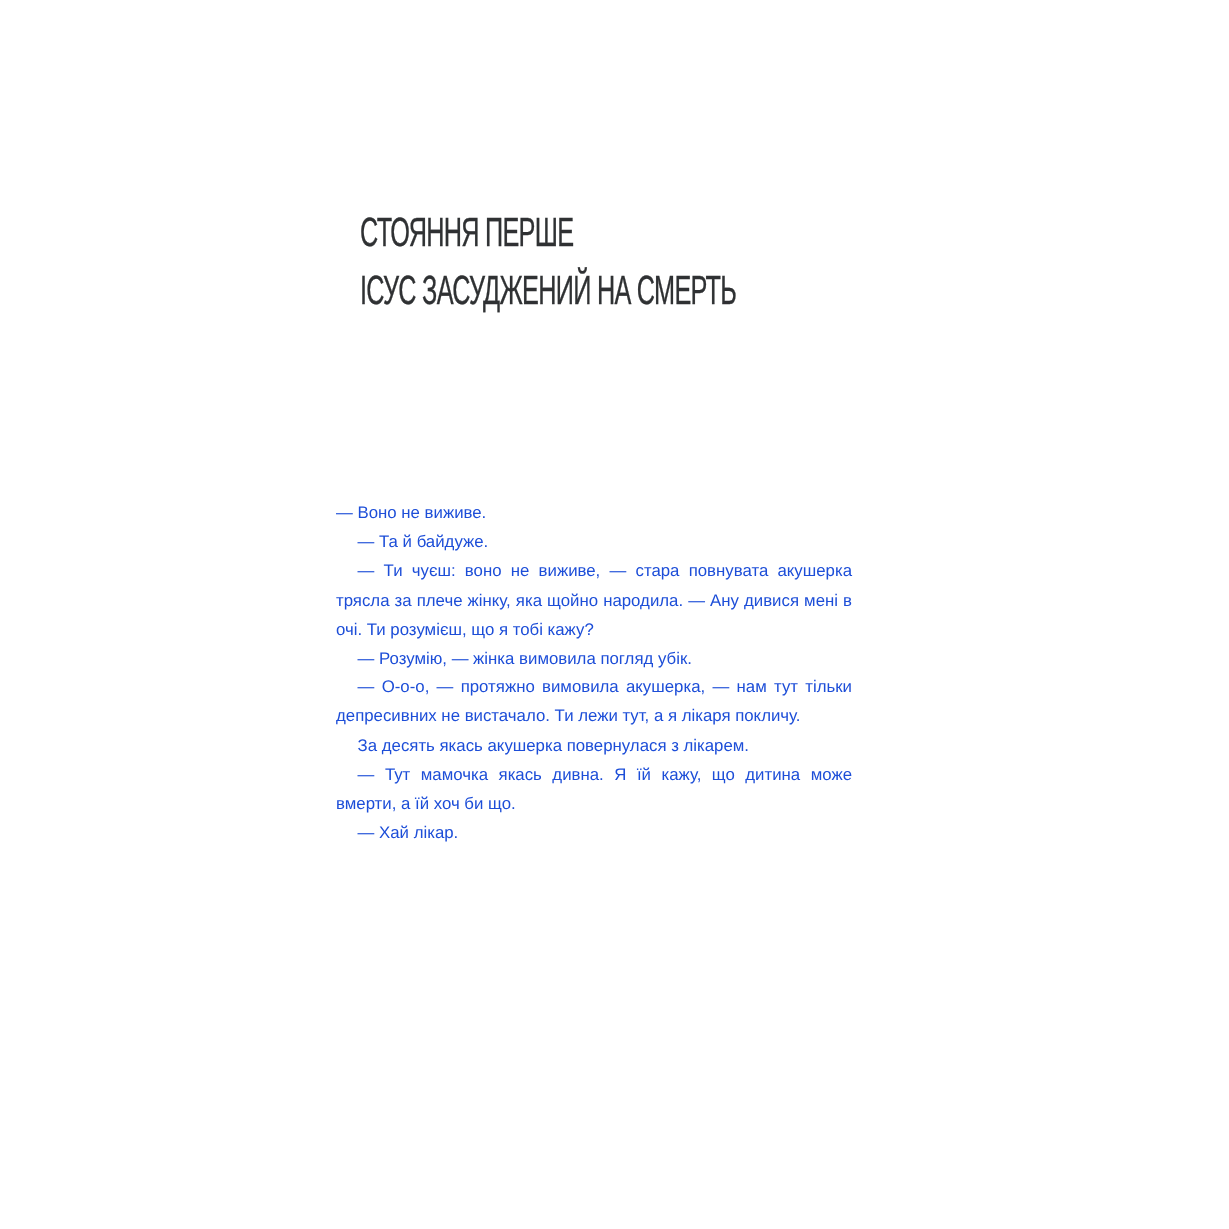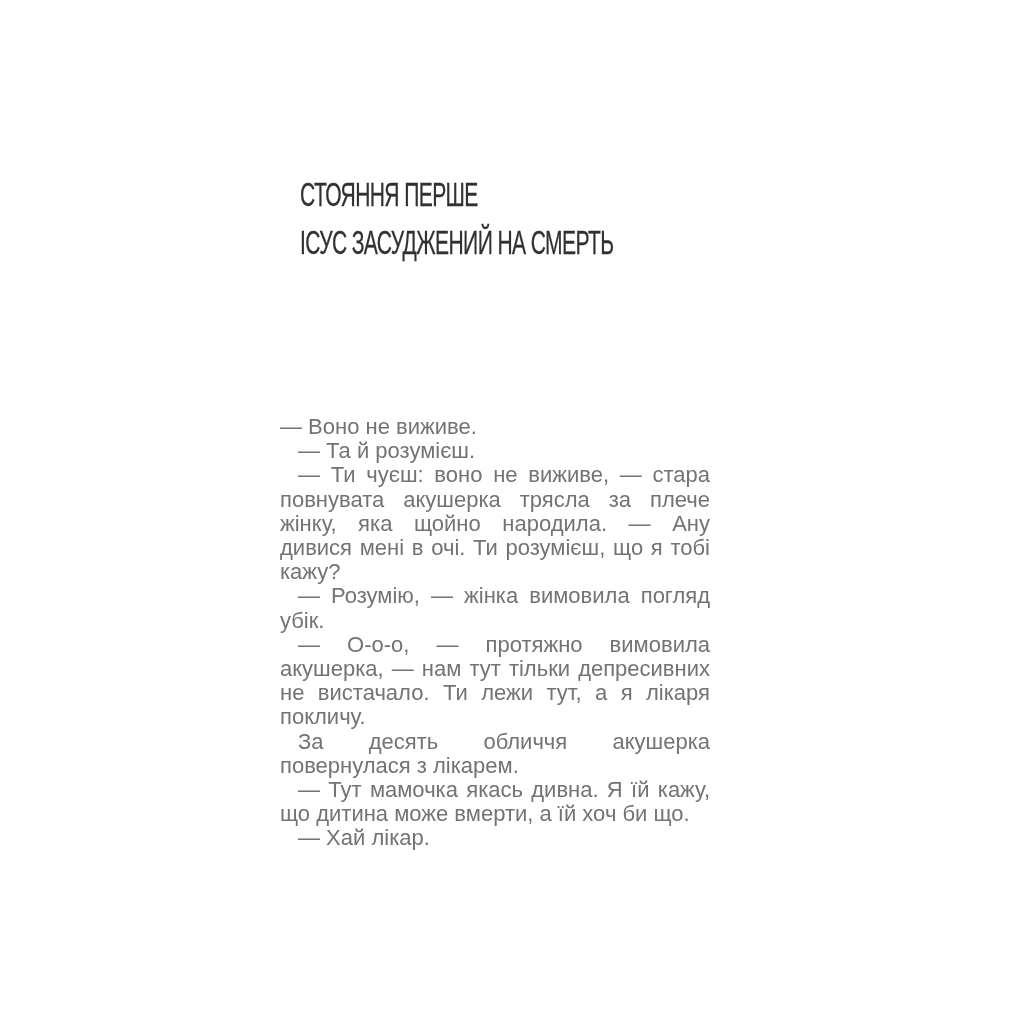--- a/index.html
+++ b/index.html
@@ -38,23 +38,23 @@
       transform: scaleX(0.62);
       transform-origin: left center;
       white-space: nowrap;
       -webkit-text-stroke: 0.3px #2f3133;
     }
     .body-text {
       position: absolute;
       left: 280px;
       top: 415px;
       width: 430px;
-      color: #737373;
+      color: #1d4ed8;
       font-family: "Liberation Sans", sans-serif;
-      font-size: 22px;
+      font-size: 14px;
       line-height: 24.2px;
     }
     .para {
       margin: 0;
       text-align: justify;
       text-indent: 18px;
       hyphens: manual;
     }
     .para.first {
       text-indent: 0;
@@ -65,22 +65,22 @@
 
 <div class="page">
 
   <div class="chapter-heading">
     <span class="heading-line">СТОЯННЯ ПЕРШЕ</span>
     <span class="heading-line">ІСУС ЗАСУДЖЕНИЙ НА СМЕРТЬ</span>
   </div>
 
   <div class="body-text">
     <p class="para first">— Воно не виживе.</p>
-    <p class="para">— Та й розумієш.</p>
+    <p class="para">— Та й байдуже.</p>
     <p class="para">— Ти чуєш: воно не виживе, — стара повнувата аку­шерка трясла за плече жінку, яка щойно народила. — Ану дивися мені в очі. Ти розумієш, що я тобі кажу?</p>
     <p class="para">— Розумію, — жінка вимовила погляд убік.</p>
     <p class="para">— О-о-о, — протяжно вимовила акушерка, — нам тут тільки депресивних не вистачало. Ти лежи тут, а я лікаря покличу.</p>
-    <p class="para">За десять обличчя акушерка повернулася з лікарем.</p>
+    <p class="para">За десять якась акушерка повернулася з лікарем.</p>
     <p class="para">— Тут мамочка якась дивна. Я їй кажу, що дитина мо­же вмерти, а їй хоч би що.</p>
     <p class="para">— Хай лікар.</p>
   </div>
 
 </div>
 
 </body></html>

